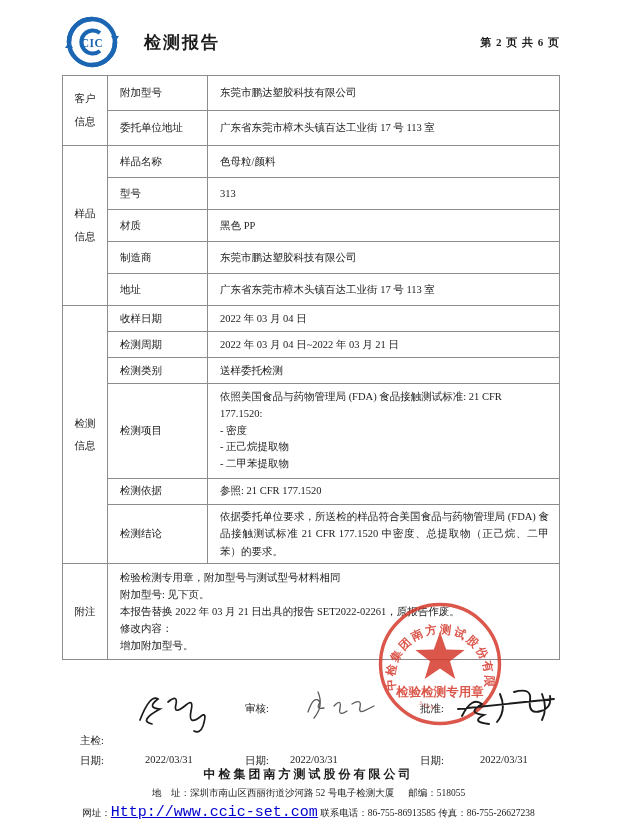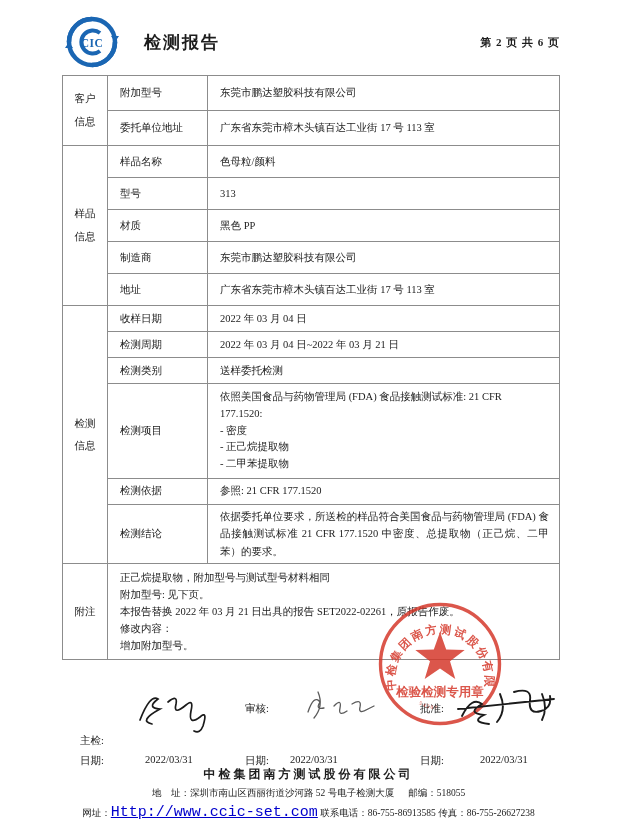--- a/index.html
+++ b/index.html
@@ -136,21 +136,21 @@
         <div class="row">
           <div class="f">检测结论</div>
           <div class="v block concl-v">依据委托单位要求，所送检的样品符合美国食品与药物管理局 (FDA) 食品接触测试标准 21 CFR 177.1520 中密度、总提取物（正己烷、二甲苯）的要求。</div>
         </div>
       </div>
     </div>
 
     <div class="section">
       <div class="sec-label">附注</div>
       <div class="note-cell">
-        <div>正己烷提取物，附加型号与测试型号材料相同</div>
+        <div>检验检测专用章，附加型号与测试型号材料相同</div>
         <div>附加型号: 见下页。</div>
         <div>本报告替换 2022 年 03 月 21 日出具的报告 SET2022-02261，原报告作废。</div>
         <div>修改内容：</div>
         <div>增加附加型号。</div>
       </div>
     </div>
   </div>
 
   <svg class="stamp" viewBox="0 0 128 128">
     <g fill="#d43527" stroke="#d43527">

